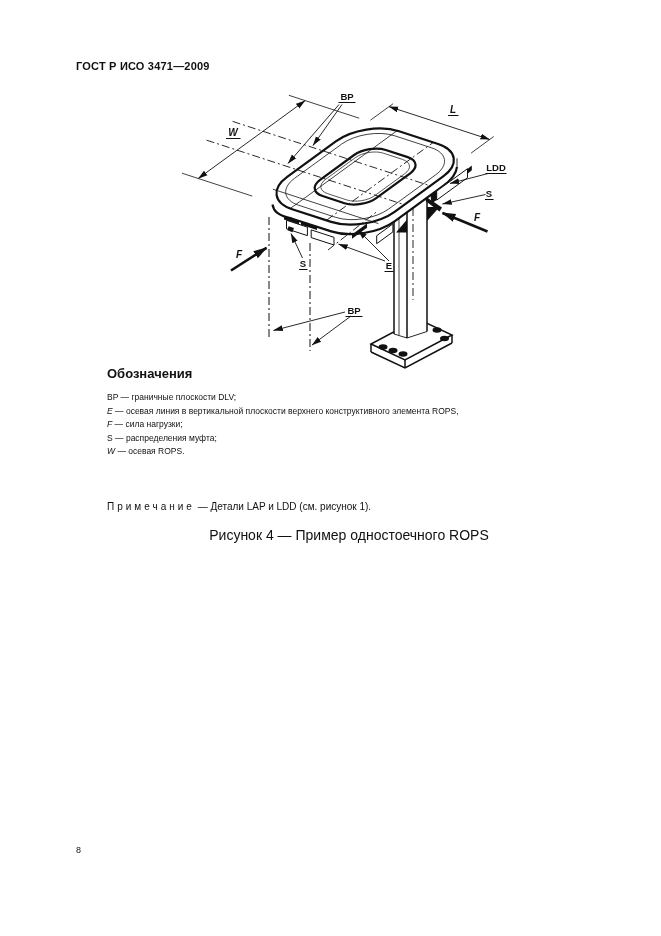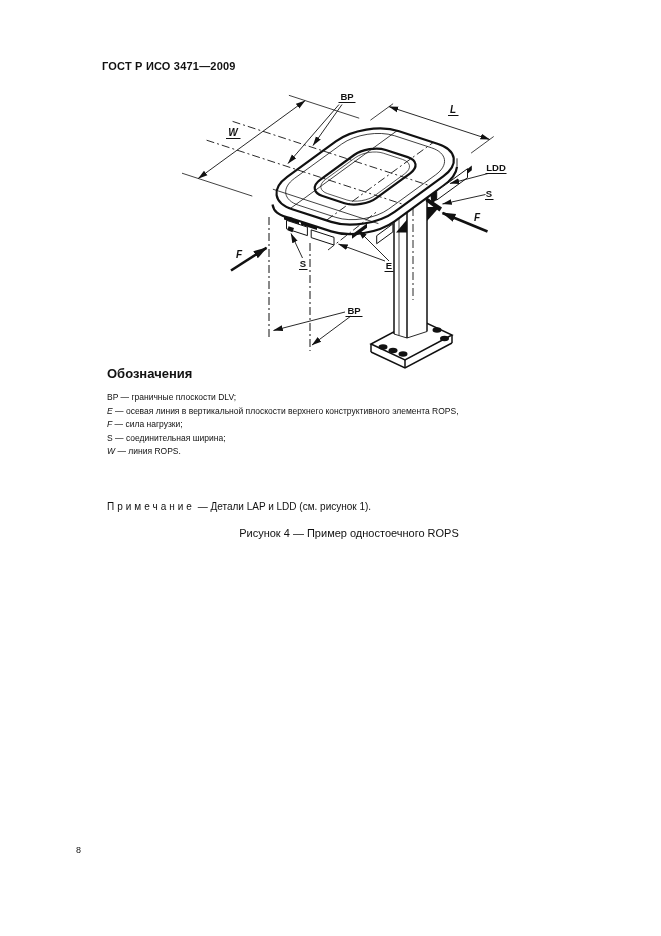--- a/index.html
+++ b/index.html
@@ -1,28 +1,28 @@
 <!DOCTYPE html>
 <html><head>
 <meta charset="utf-8">
 <style>
   html,body{margin:0;padding:0;background:#888;}
   .page{
     position:relative;width:661px;height:936px;background:#ffffff;
     font-family:"Liberation Sans", sans-serif;color:#111;overflow:hidden;
     margin:0 auto;
   }
-  .doc-header{position:absolute;left:76px;top:60px;font-size:11px;font-weight:bold;letter-spacing:.2px;margin-left:26px;}
+  .doc-header{position:absolute;left:76px;top:60px;font-size:11px;font-weight:bold;letter-spacing:.2px;}
   .diagram{position:absolute;left:60px;top:60px;width:560px;height:330px;}
   .legend{position:absolute;left:107px;top:367px;width:470px;font-size:8.5px;line-height:13.4px;}
   .legend-heading{font-weight:bold;margin-bottom:11px;font-size:13px;}
   .legend-line .it{font-style:italic;}
   .note{position:absolute;left:107px;top:501px;font-size:10px;}
   .note .spaced{letter-spacing:3px;}
-  .caption{position:absolute;left:60px;top:527px;width:560px;text-align:center;font-size:11px;padding-left:18px;box-sizing:border-box;}
+  .caption{position:absolute;left:60px;top:527px;width:560px;text-align:center;font-size:14px;padding-left:18px;box-sizing:border-box;}
   .page-number{position:absolute;left:76px;top:845px;font-size:9px;}
   svg text{font-family:"Liberation Sans", sans-serif;font-weight:bold;font-size:9.5px;fill:#111;}
   svg text.var{font-style:italic;font-size:10px;}
   .thin{stroke:#111;stroke-width:.9;fill:none;}
   .hair{stroke:#111;stroke-width:.8;fill:none;}
   .med{stroke:#111;stroke-width:1.5;fill:none;}
   .thick{stroke:#111;stroke-width:2.2;fill:none;}
   .dd{stroke:#111;stroke-width:.9;fill:none;stroke-dasharray:8 3 2 3;}
   .dd1{stroke:#111;stroke-width:1;fill:none;stroke-dasharray:8 3 2 3;}
   .farrow{stroke:#111;stroke-width:2.6;fill:none;}
@@ -178,22 +178,22 @@
       <line class="farrow" x1="487.5" y1="231.5" x2="442.5" y2="213" marker-end="url(#arrF)"></line>
       <text class="var" x="477" y="221" text-anchor="middle">F</text>
     </g>
   </svg>
 
   <div class="legend">
     <div class="legend-heading">Обозначения</div>
     <div class="legend-line"><span>BP</span> <span>— граничные плоскости DLV;</span></div>
     <div class="legend-line"><span class="it">E</span> <span>— осевая линия в вертикальной плоскости верхнего конструктивного элемента ROPS,</span></div>
     <div class="legend-line"><span class="it">F</span> <span>— сила нагрузки;</span></div>
-    <div class="legend-line"><span>S</span> <span>— соединительная ширина;</span></div>
-    <div class="legend-line"><span class="it">W</span> <span>— линия ROPS.</span></div>
+    <div class="legend-line"><span>S</span> <span>— распределения муфта;</span></div>
+    <div class="legend-line"><span class="it">W</span> <span>— осевая ROPS.</span></div>
   </div>
 
   <div class="note">
     <span class="spaced">Примечание</span>
     <span>— Детали LAP и LDD (см. рисунок 1).</span>
   </div>
 
   <div class="caption">Рисунок 4 — Пример одностоечного ROPS</div>
 
   <div class="page-number">8</div>

